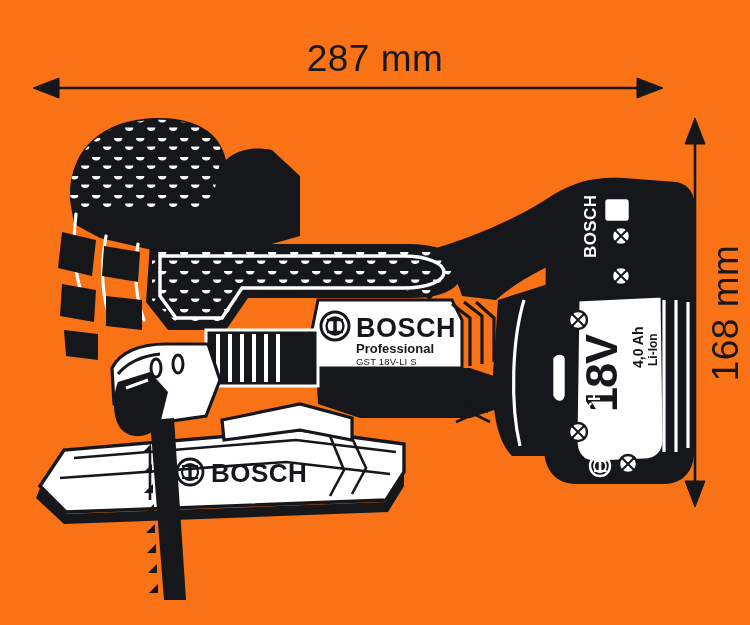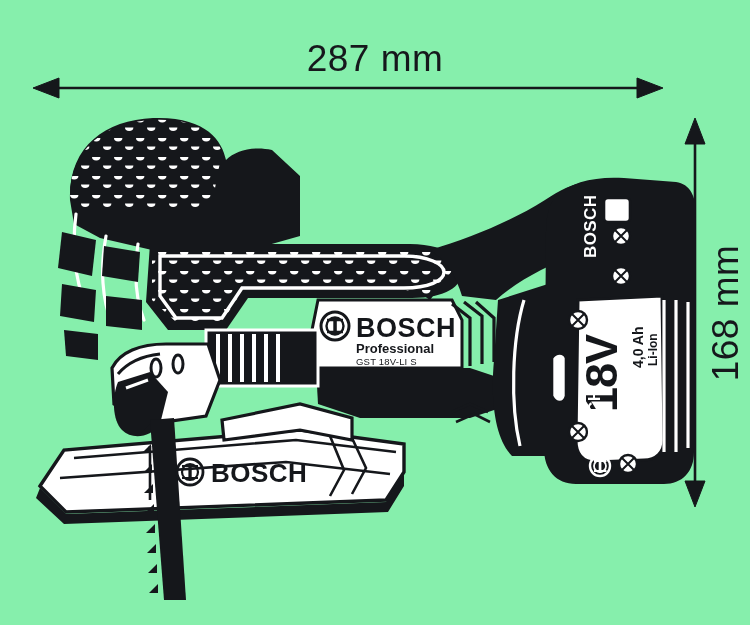--- a/index.html
+++ b/index.html
@@ -9,21 +9,21 @@
     background: #ffffff;
   }
   body {
     font-family: "Liberation Sans", sans-serif;
     -webkit-font-smoothing: antialiased;
   }
   #stage {
     position: relative;
     width: 750px;
     height: 625px;
-    background: #86efac;
+    background: #f97316;
     overflow: hidden;
   }
   svg.layer {
     position: absolute;
     top: 0;
     left: 0;
     width: 750px;
     height: 625px;
     display: block;
   }

